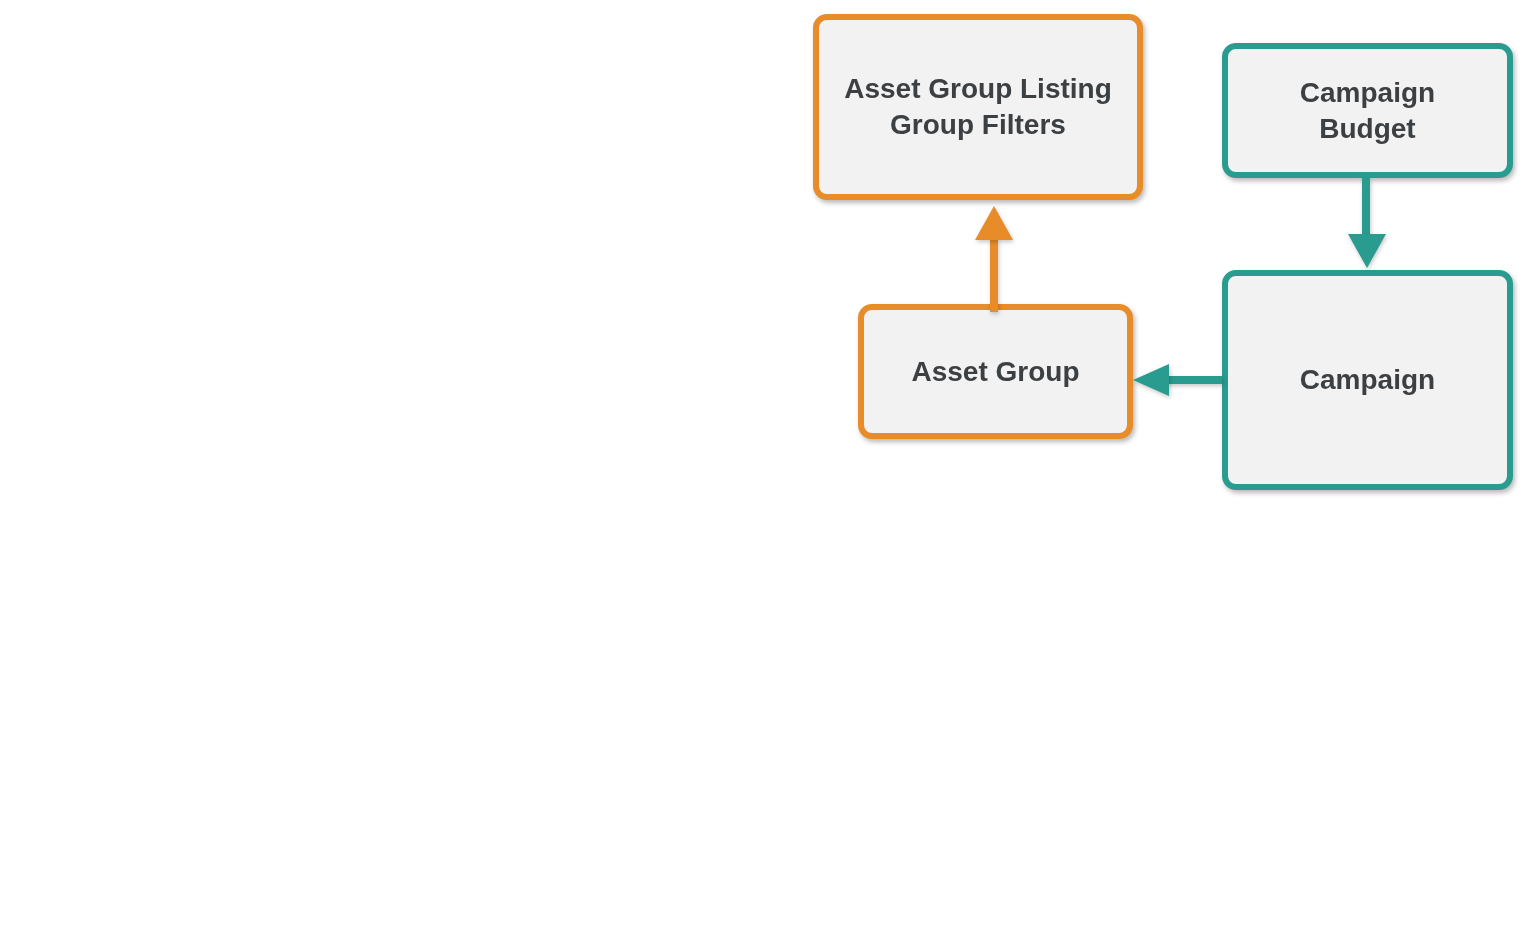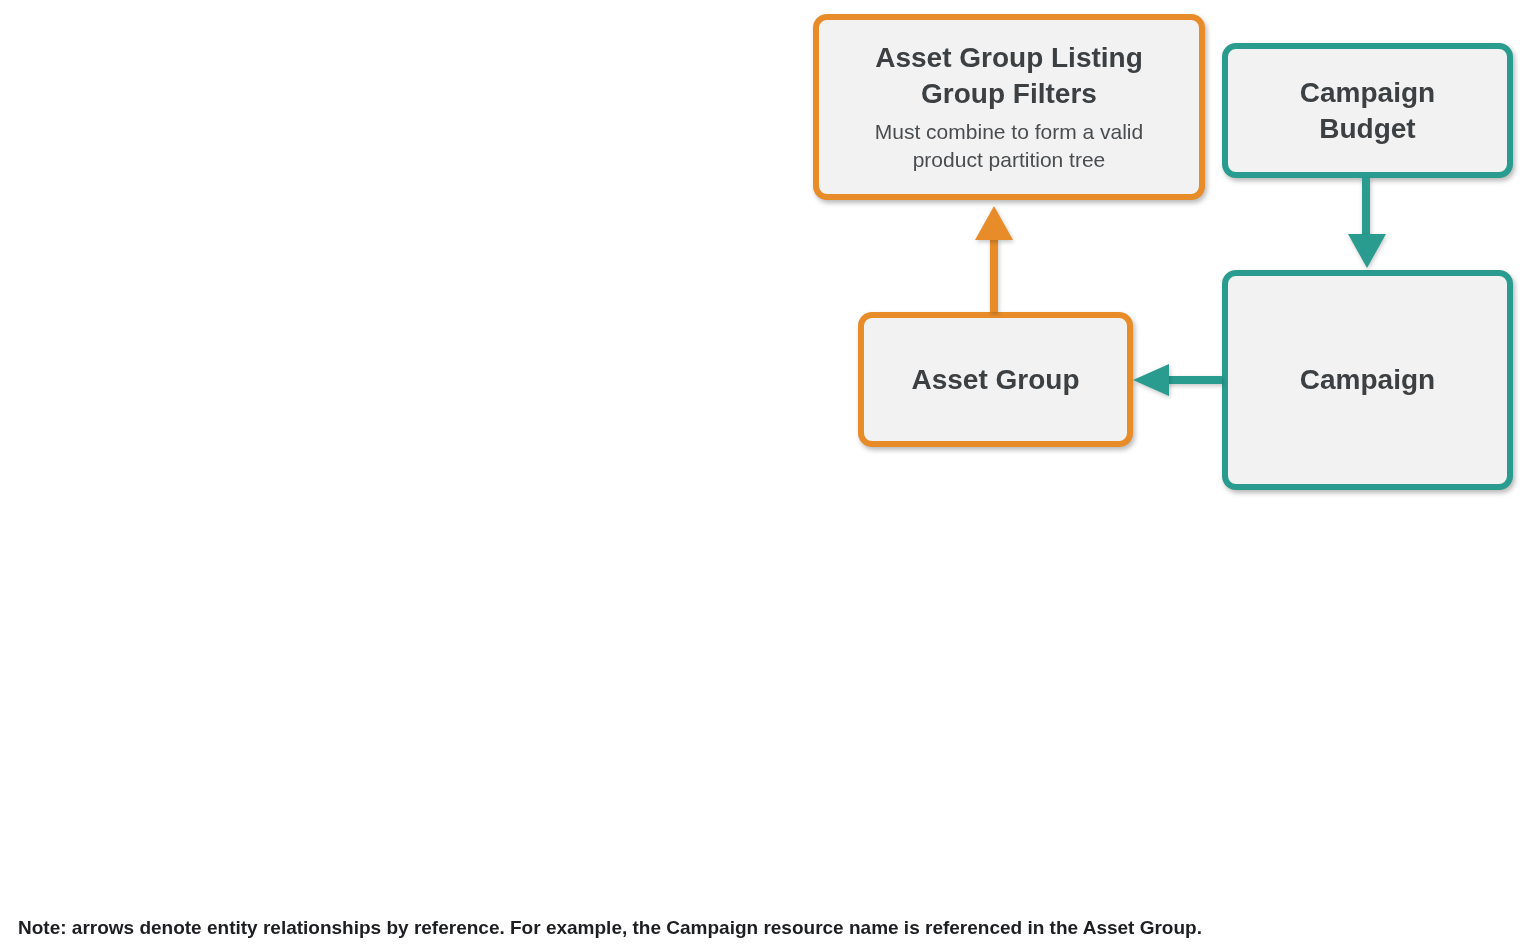--- a/index.html
+++ b/index.html
@@ -33,23 +33,23 @@
     color: var(--title-text, #3C4043);
     white-space: pre-line;
   }
   .node-subtitle {
     font-size: 21px; line-height: 28px;
     color: var(--subtitle-text, #4A4D50);
     white-space: pre-line;
     margin-top: 6px;
   }
 
-  #node-filters     { left: 813px;  top: 14px;  width: 392px; height: 186px; }
+  #node-filters     { left: 813px;  top: 14px;  width: 330px; height: 186px; }
   #node-budget      { left: 1222px; top: 43px;  width: 291px; height: 135px; }
-  #node-asset-group { left: 858px;  top: 312px; width: 275px; height: 135px; }
+  #node-asset-group { left: 858px;  top: 304px; width: 275px; height: 135px; }
   #node-campaign    { left: 1222px; top: 270px; width: 291px; height: 220px; }
 
   
   .arrow-part { position: absolute; filter: drop-shadow(1px 2px 2px rgba(0,0,0,0.22)); }
   .shaft { position: absolute; }
   .head  { position: absolute; width: 0; height: 0; }
 
   
   .shaft-up {
     left: 990px; top: 238px; width: 8px; height: 74px;
@@ -95,22 +95,20 @@
   }
 </style>
 </head>
 <body>
 
 <div class="canvas">
 
   <div class="node orange" id="node-filters">
     <div class="node-title">Asset Group Listing
 Group Filters</div>
-    <div class="node-subtitle">Must combine to form a valid
-product partition tree</div>
   </div>
 
   <div class="node teal" id="node-budget">
     <div class="node-title">Campaign
 Budget</div>
   </div>
 
   <div class="node orange" id="node-asset-group">
     <div class="node-title">Asset Group</div>
   </div>
@@ -121,15 +119,14 @@
 
   <div class="arrow-part shaft shaft-up"></div>
   <div class="arrow-part head head-up"></div>
 
   <div class="arrow-part shaft shaft-down"></div>
   <div class="arrow-part head head-down"></div>
 
   <div class="arrow-part shaft shaft-left"></div>
   <div class="arrow-part head head-left"></div>
 
-  <div class="note">Note: arrows denote entity relationships by reference. For example, the Campaign resource name is referenced in the Asset Group.</div>
 
 </div>
 
 </body></html>

